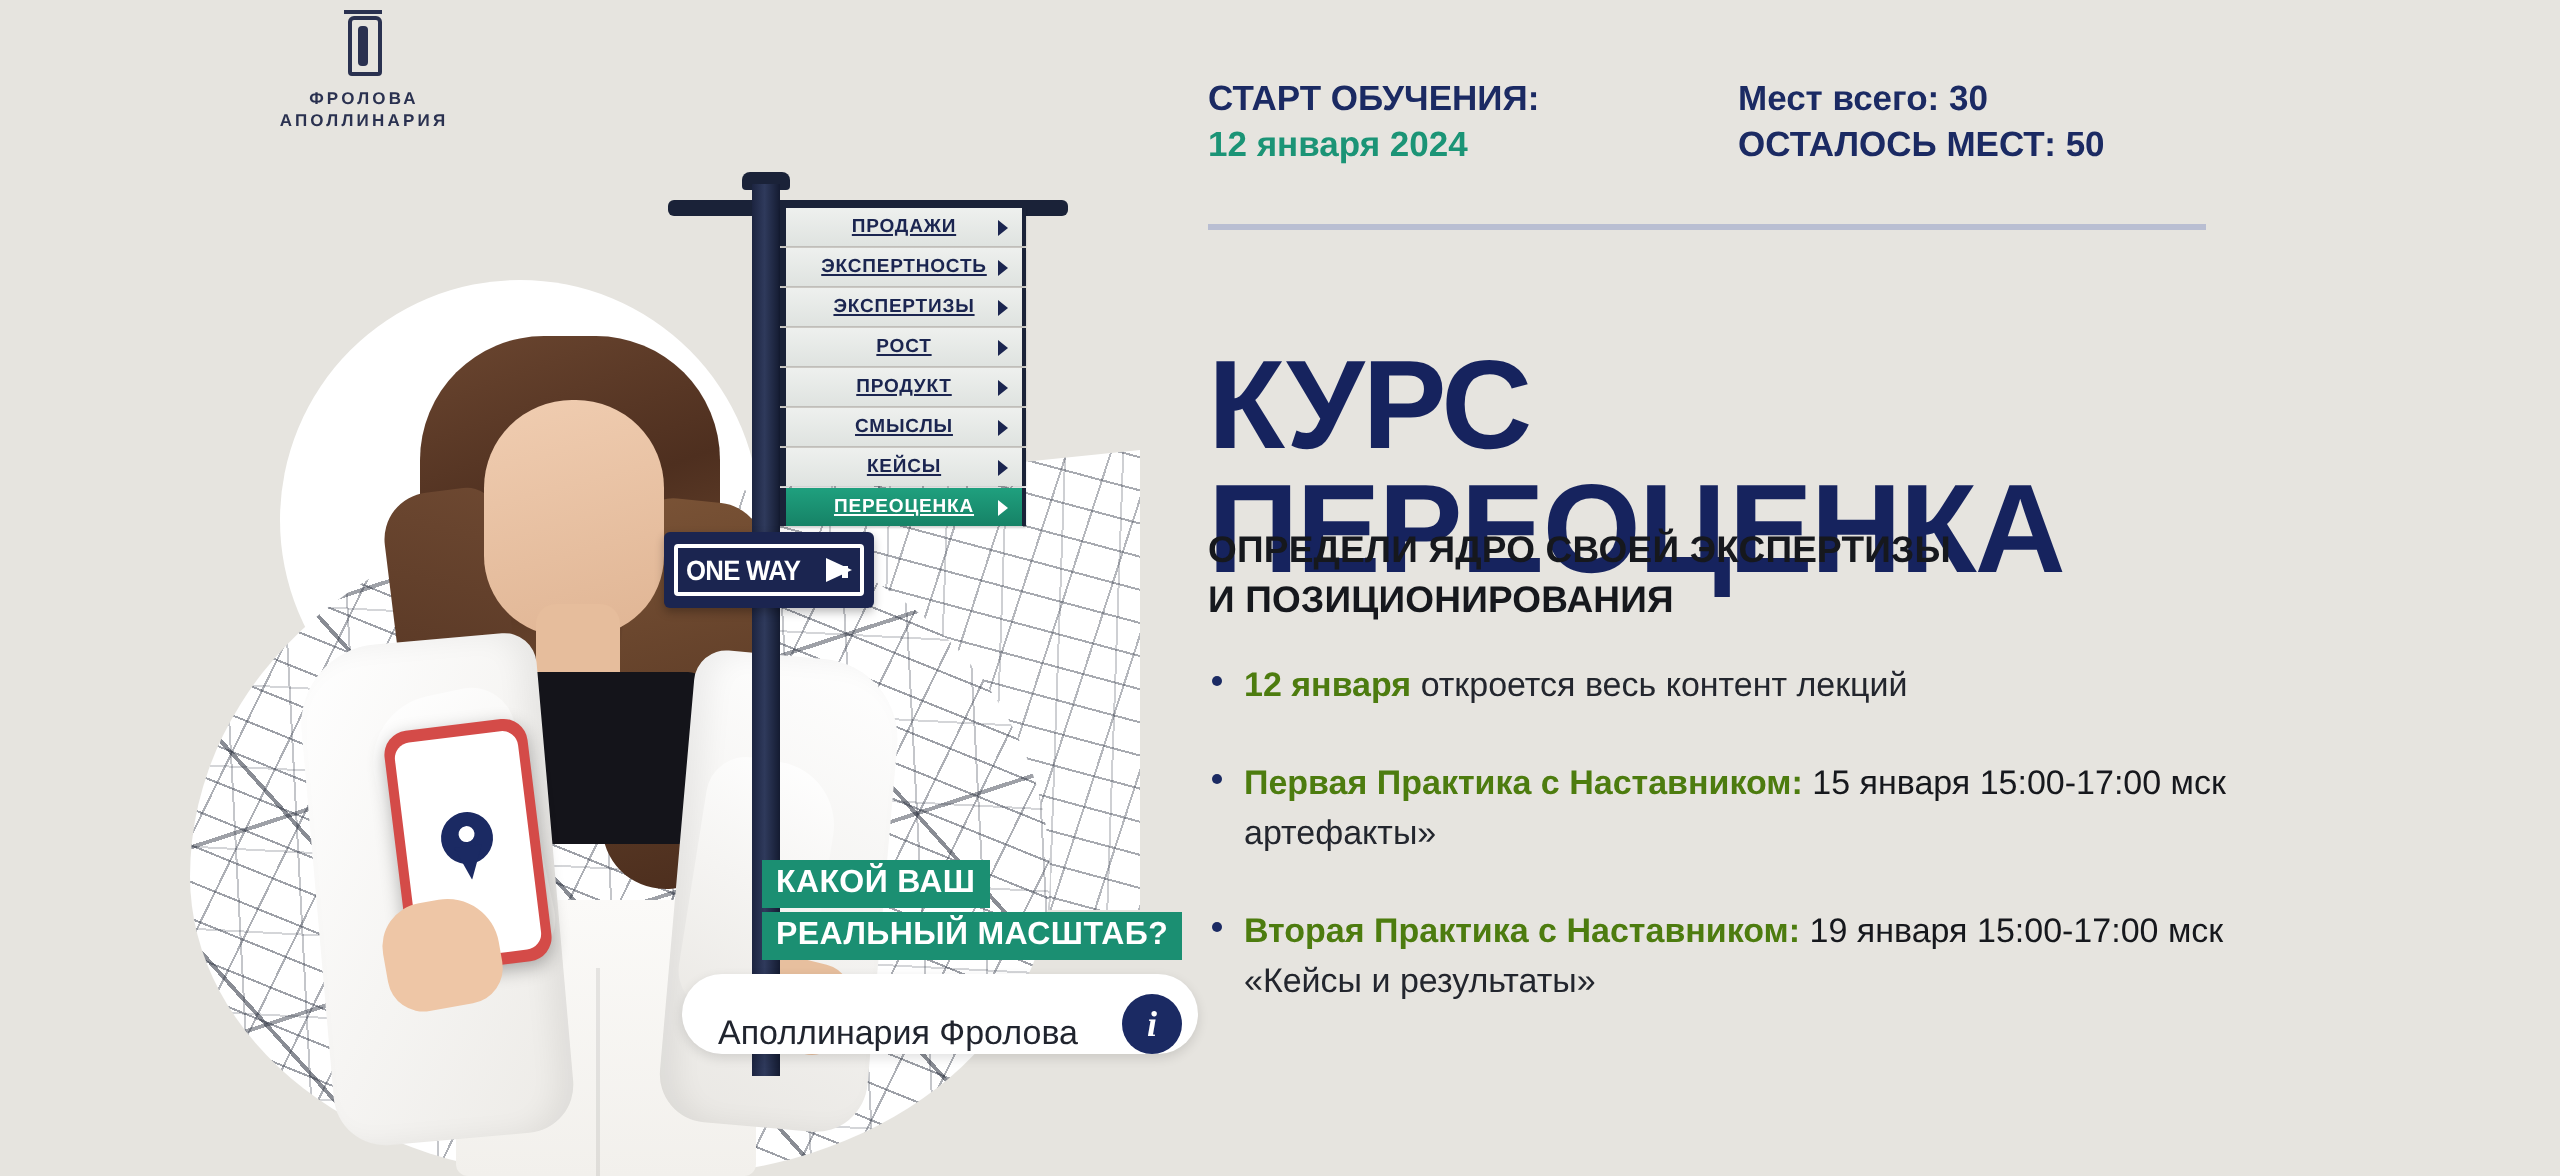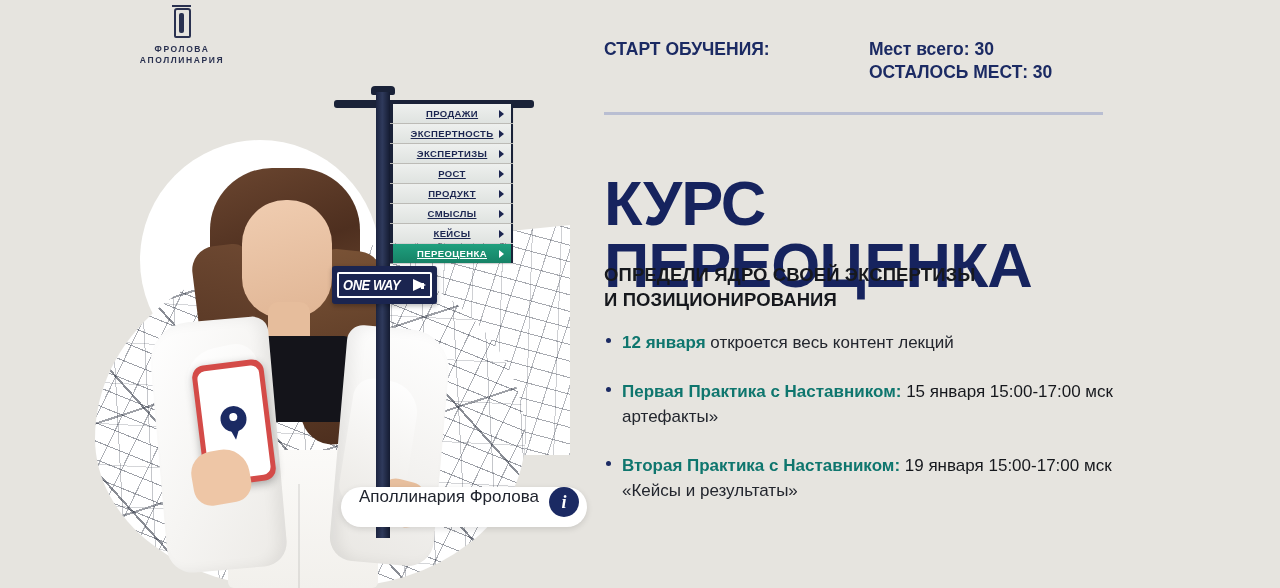--- a/index.html
+++ b/index.html
@@ -201,21 +201,21 @@
 
   
   .oneway{
     position:absolute;left:332px;top:266px;width:105px;height:38px;
     background:#1b2550;border-radius:3px;
     box-shadow:0 2px 5px rgba(0,0,0,.28);
     display:flex;align-items:center;padding:0 5px;box-sizing:border-box;
   }
   .oneway .ow-inner{
     flex:1;height:26px;border:2px solid #ffffff;border-radius:2px;
-    display:flex;align-items:center;gap:15px;padding:0 4px;box-sizing:border-box;font-style:italic;
+    display:flex;align-items:center;gap:15px;padding:0 4px;box-sizing:border-box;
   }
   .ow-text{
     color:#ffffff;font-size:14px;font-weight:700;letter-spacing:-.4px;
     font-family:"Liberation Sans Narrow","Liberation Sans",sans-serif;
     transform:scaleX(.92);transform-origin:left center;white-space:nowrap;
   }
   .ow-arrow{
     flex:1;height:11px;position:relative;margin-left:1px;
   }
   .ow-arrow .shaft{
@@ -231,21 +231,21 @@
   .banner{position:absolute;left:381px;top:430px;}
   .banner span{
     display:inline-block;background:#1b8f72;color:#ffffff;
     font-size:16px;font-weight:700;letter-spacing:.2px;
     padding:3px 7px 4px;line-height:17px;margin-bottom:2px;white-space:nowrap;
   }
   
   .namechip{
     position:absolute;left:341px;top:487px;height:40px;
     background:#ffffff;border-radius:20px;
-    display:flex;align-items:flex-start;gap:10px;padding:0 8px 0 18px;
+    display:flex;align-items:flex-end;gap:22px;padding:0 8px 0 18px;
     box-shadow:0 2px 6px rgba(0,0,0,.12);
   }
   .namechip .nm{color:#20242e;font-size:17px;}
   .ibadge{
     width:30px;height:30px;border-radius:50%;background:#1b2a63;
     color:#ffffff;font-size:18px;font-weight:700;font-style:italic;
     display:flex;align-items:center;justify-content:center;
     font-family:"Liberation Serif",serif;
   }
 
@@ -271,21 +271,21 @@
     position:absolute;left:0;top:262px;color:#16181d;
     font-size:18.5px;font-weight:700;line-height:25px;letter-spacing:.1px;
   }
   .bullets{position:absolute;left:0;top:330px;width:560px;}
   .bullet{position:relative;padding-left:18px;margin-bottom:24px;}
   .bullet::before{
     content:"";position:absolute;left:2px;top:8px;width:5px;height:5px;
     border-radius:50%;background:#1b2a63;
   }
   .bullet .line{font-size:17px;line-height:25px;color:#23262e;}
-  .bullet .strong{color:#0f766e;font-weight:700;}
+  .bullet .strong{color:#4d7c0f;font-weight:700;}
   .bullet .strongd{color:#16181d;font-weight:400;}
 </style>
 </head>
 <body>
 
 <div class="stage">
 
   <div class="logo">
     <div class="logo-mark">
       <div class="outer"></div>
@@ -375,37 +375,42 @@
     <div class="oneway">
       <div class="ow-inner">
         <span class="ow-text">ONE WAY</span>
         <span class="ow-arrow">
           <span class="shaft"></span>
             <span class="headt"></span>
         </span>
       </div>
     </div>
 
+    <div class="banner">
+      <span>КАКОЙ ВАШ</span><br>
+      <span>РЕАЛЬНЫЙ МАСШТАБ?</span>
+    </div>
 
     <div class="namechip">
       <span class="nm">Аполлинария Фролова</span>
       <span class="ibadge">i</span>
     </div>
   </div>
 
   <div class="right">
 
     <div class="meta">
       <div class="meta-row">
         <div class="meta-left">
           <div class="l1">СТАРТ ОБУЧЕНИЯ:</div>
+          <div class="l2">12 января 2024</div>
         </div>
         <div class="meta-right">
           <div class="r1">Мест всего: 30</div>
-          <div class="r2">ОСТАЛОСЬ МЕСТ: 30</div>
+          <div class="r2">ОСТАЛОСЬ МЕСТ: 50</div>
         </div>
       </div>
     </div>
 
     <div class="divider"></div>
 
     <h1 class="h1">
       <span>КУРС</span>
       <span class="l2">ПЕРЕОЦЕНКА</span>
     </h1>

